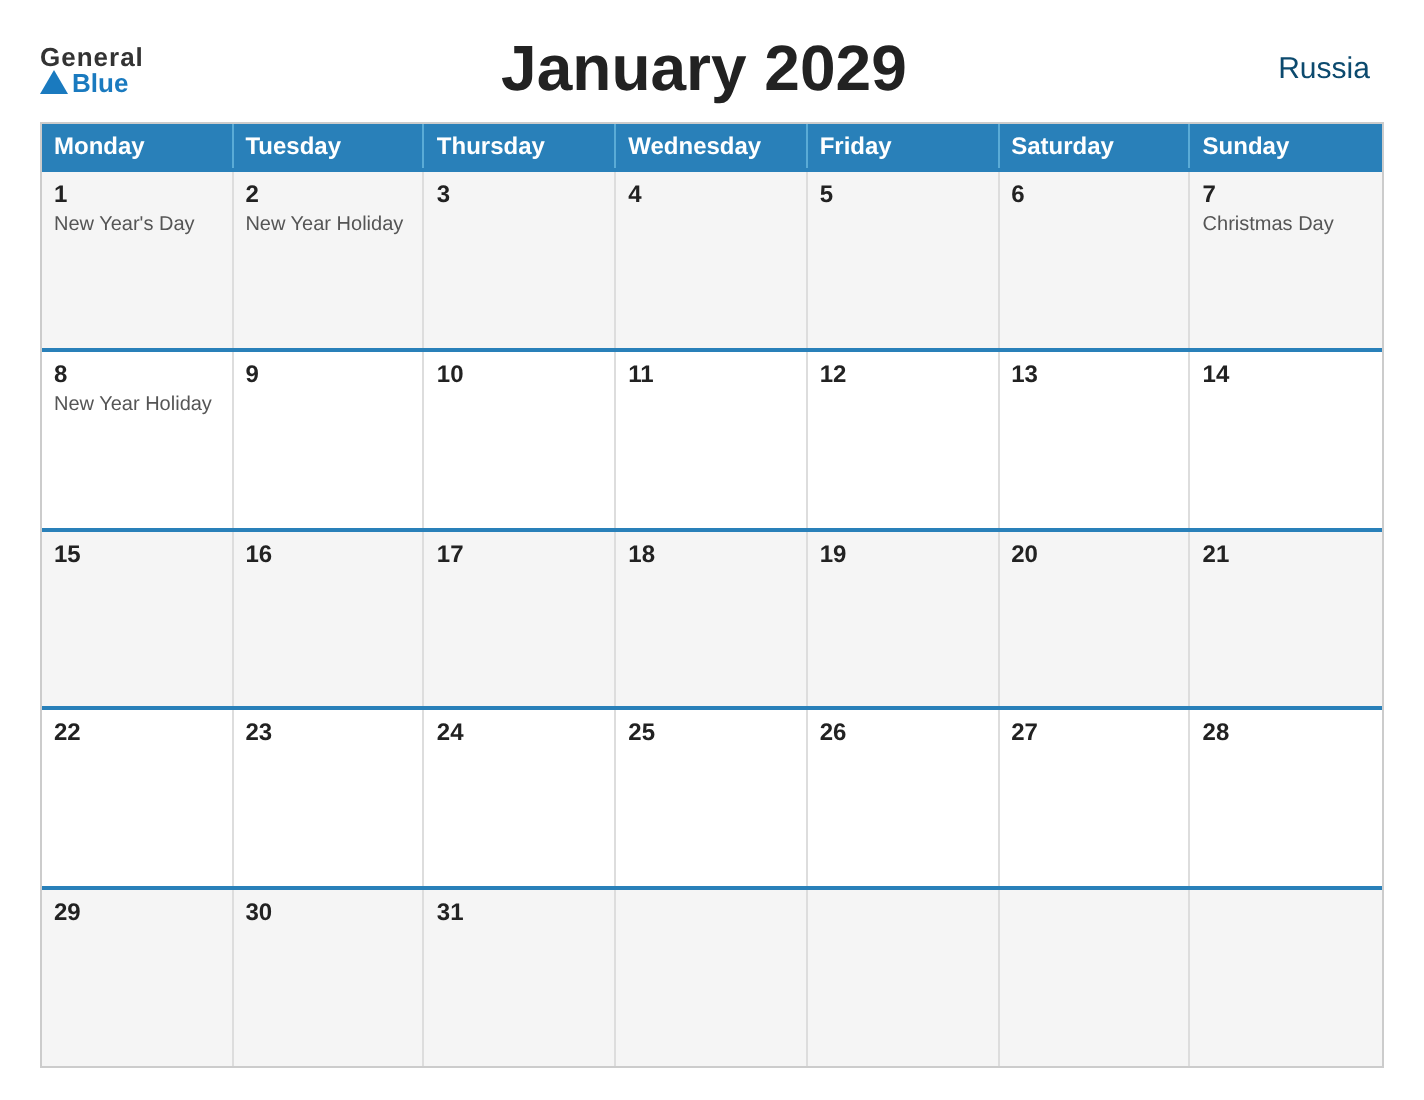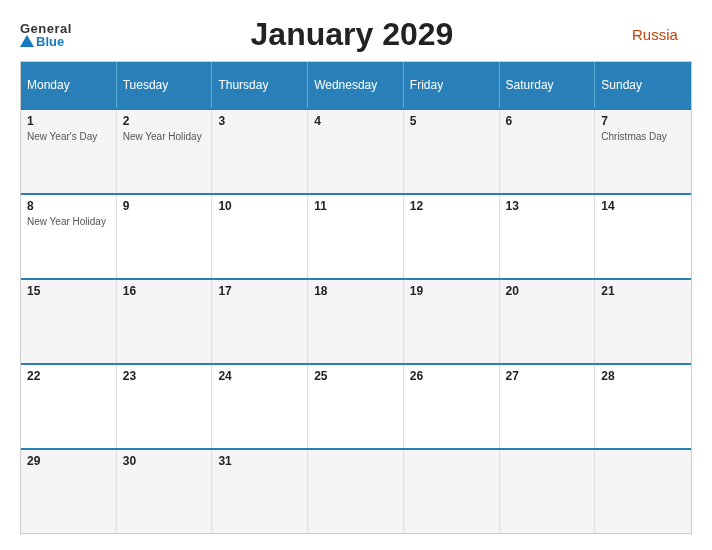--- a/index.html
+++ b/index.html
@@ -52,40 +52,40 @@
     }
     .title {
       font-size: 32px;
       font-weight: bold;
       color: #222;
       text-align: center;
       flex: 1;
     }
     .country {
       font-size: 15px;
-      color: #c2410c;
+      color: #0c4a6e;
       min-width: 60px;
-      text-align: left;
+      text-align: center;
     }
     .calendar {
       flex: 1;
       display: flex;
       flex-direction: column;
       border: 1px solid #ccc;
     }
     .days-header {
       display: grid;
       grid-template-columns: repeat(7, 1fr);
       background: #2980b9;
     }
     .day-header {
       color: #fff;
       font-size: 12px;
-      font-weight: normal;
-      padding: 16px 6px;
+      font-weight: bold;
+      padding: 4px 6px;
       border-right: 1px solid #5aabd6;
     }
     .day-header:last-child { border-right: none; }
     .weeks {
       flex: 1;
       display: flex;
       flex-direction: column;
     }
     .week {
       display: grid;

